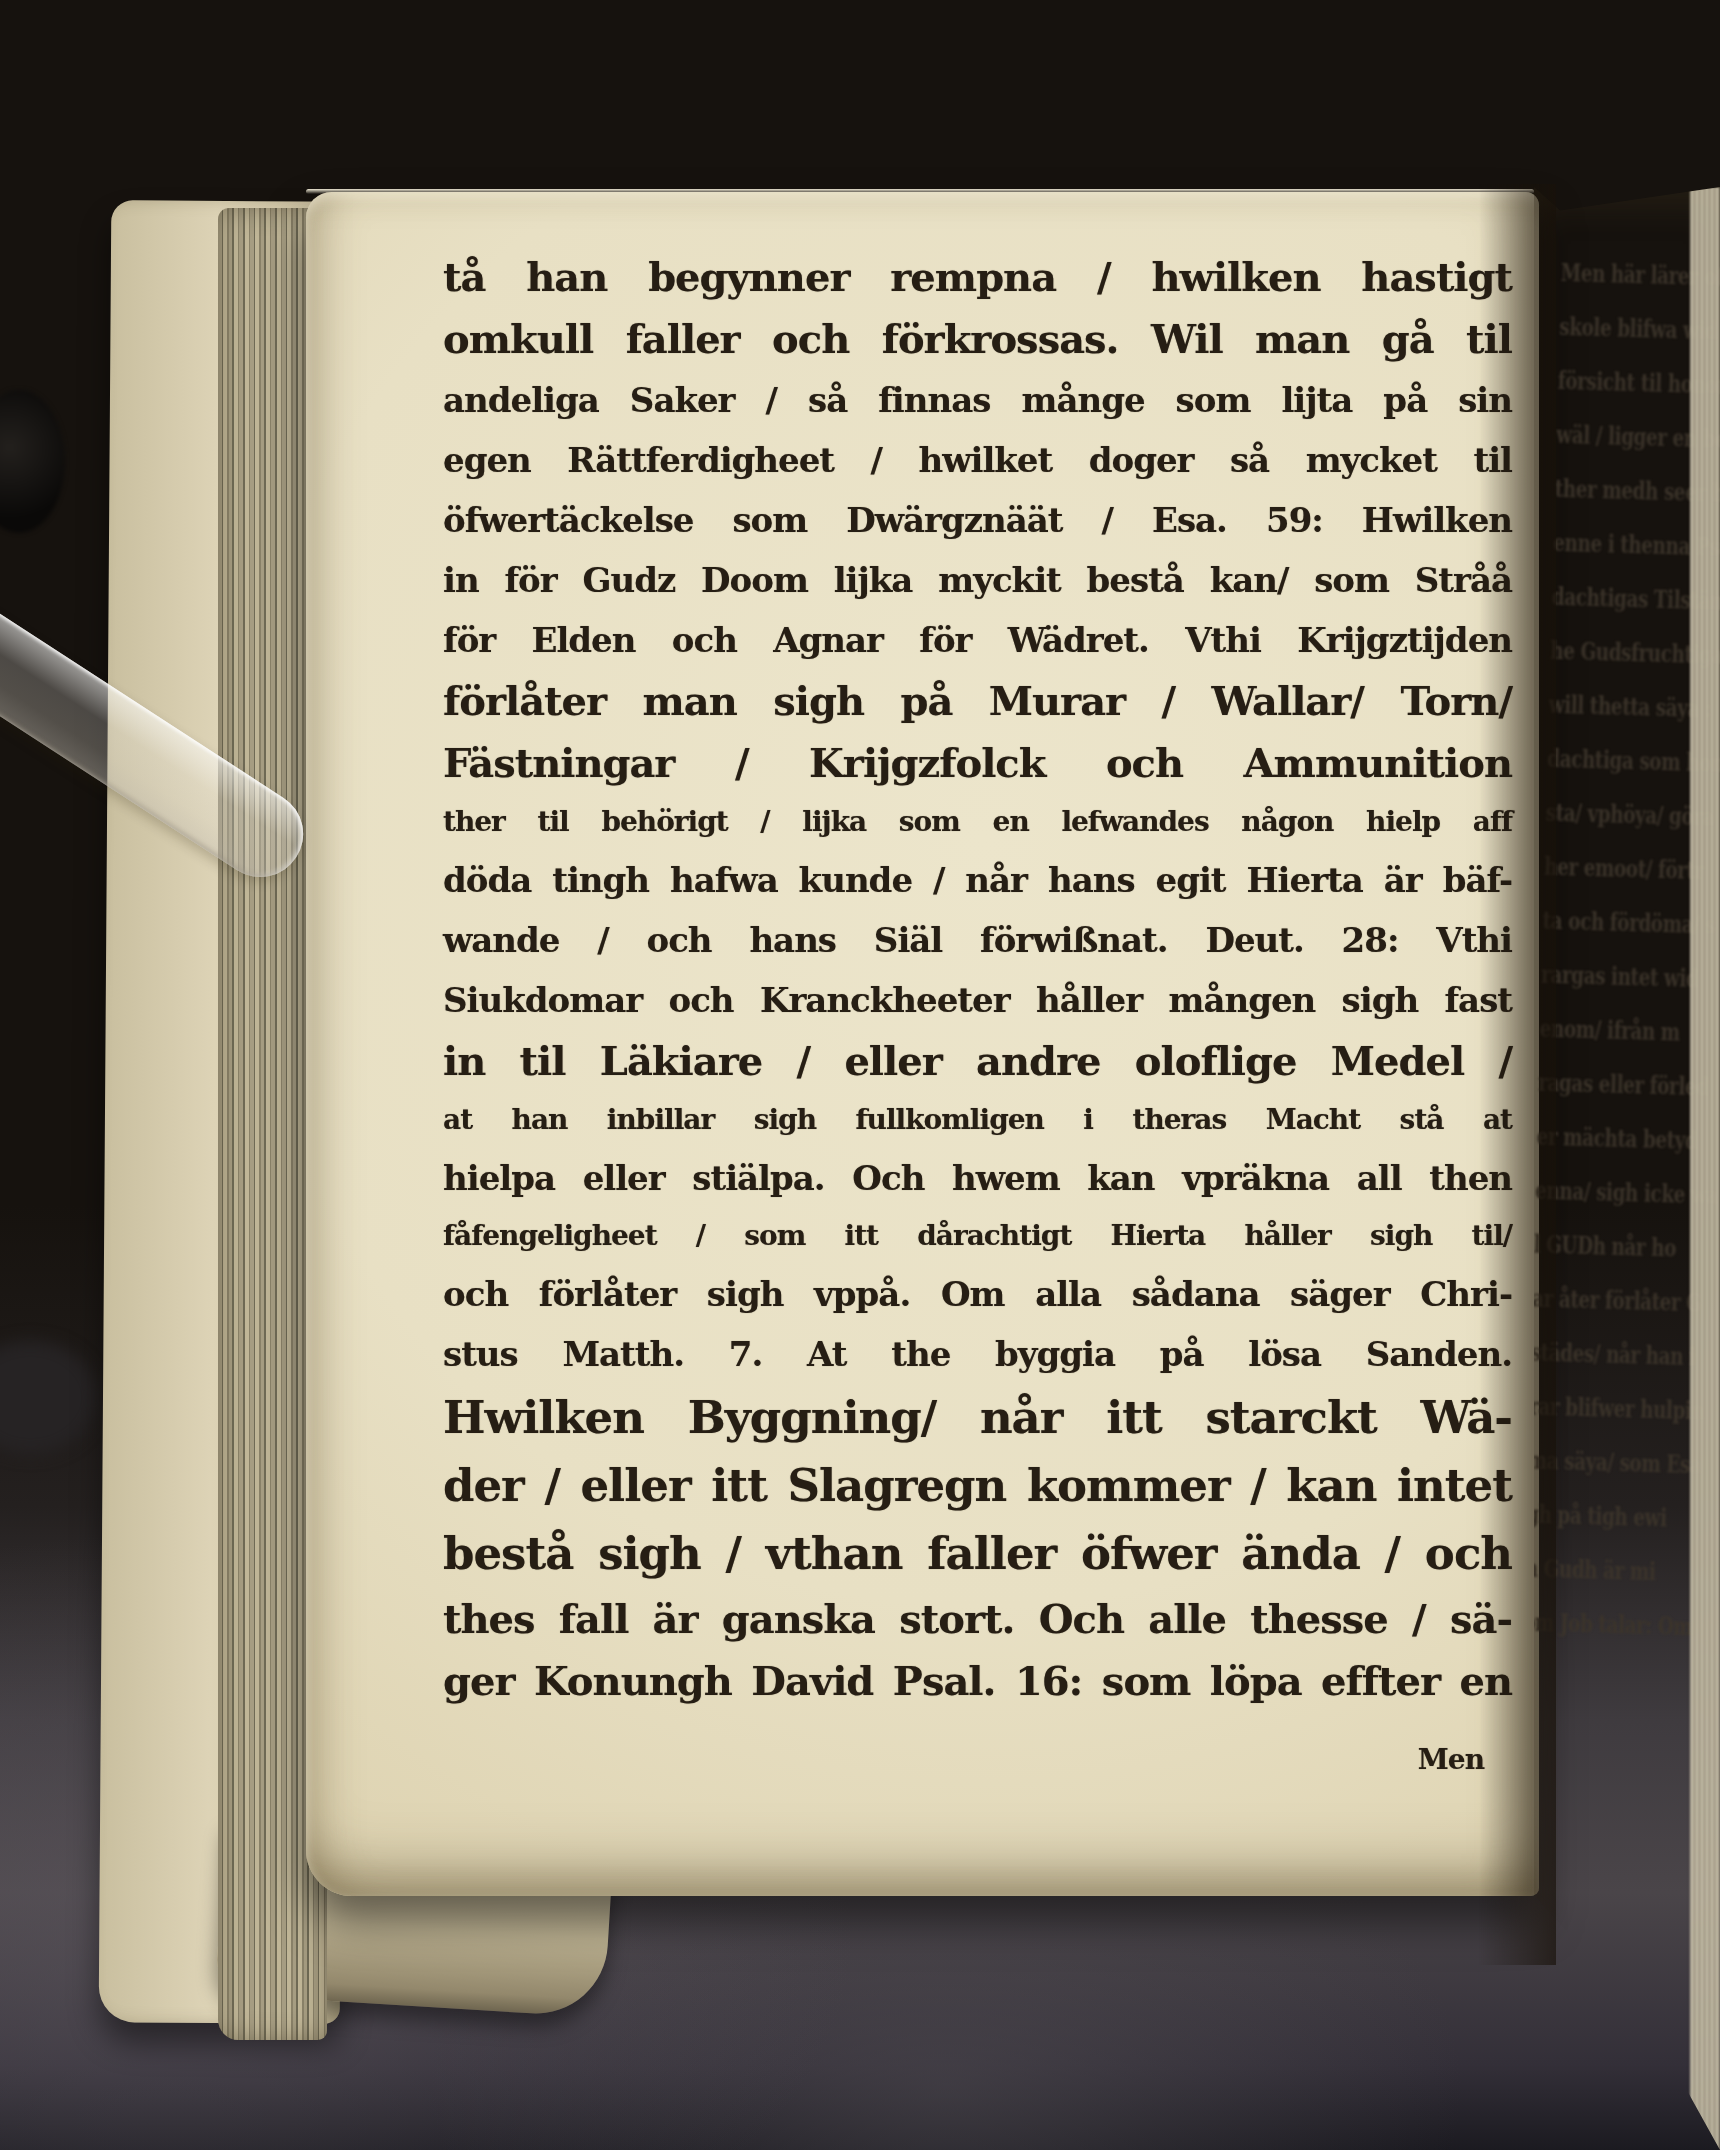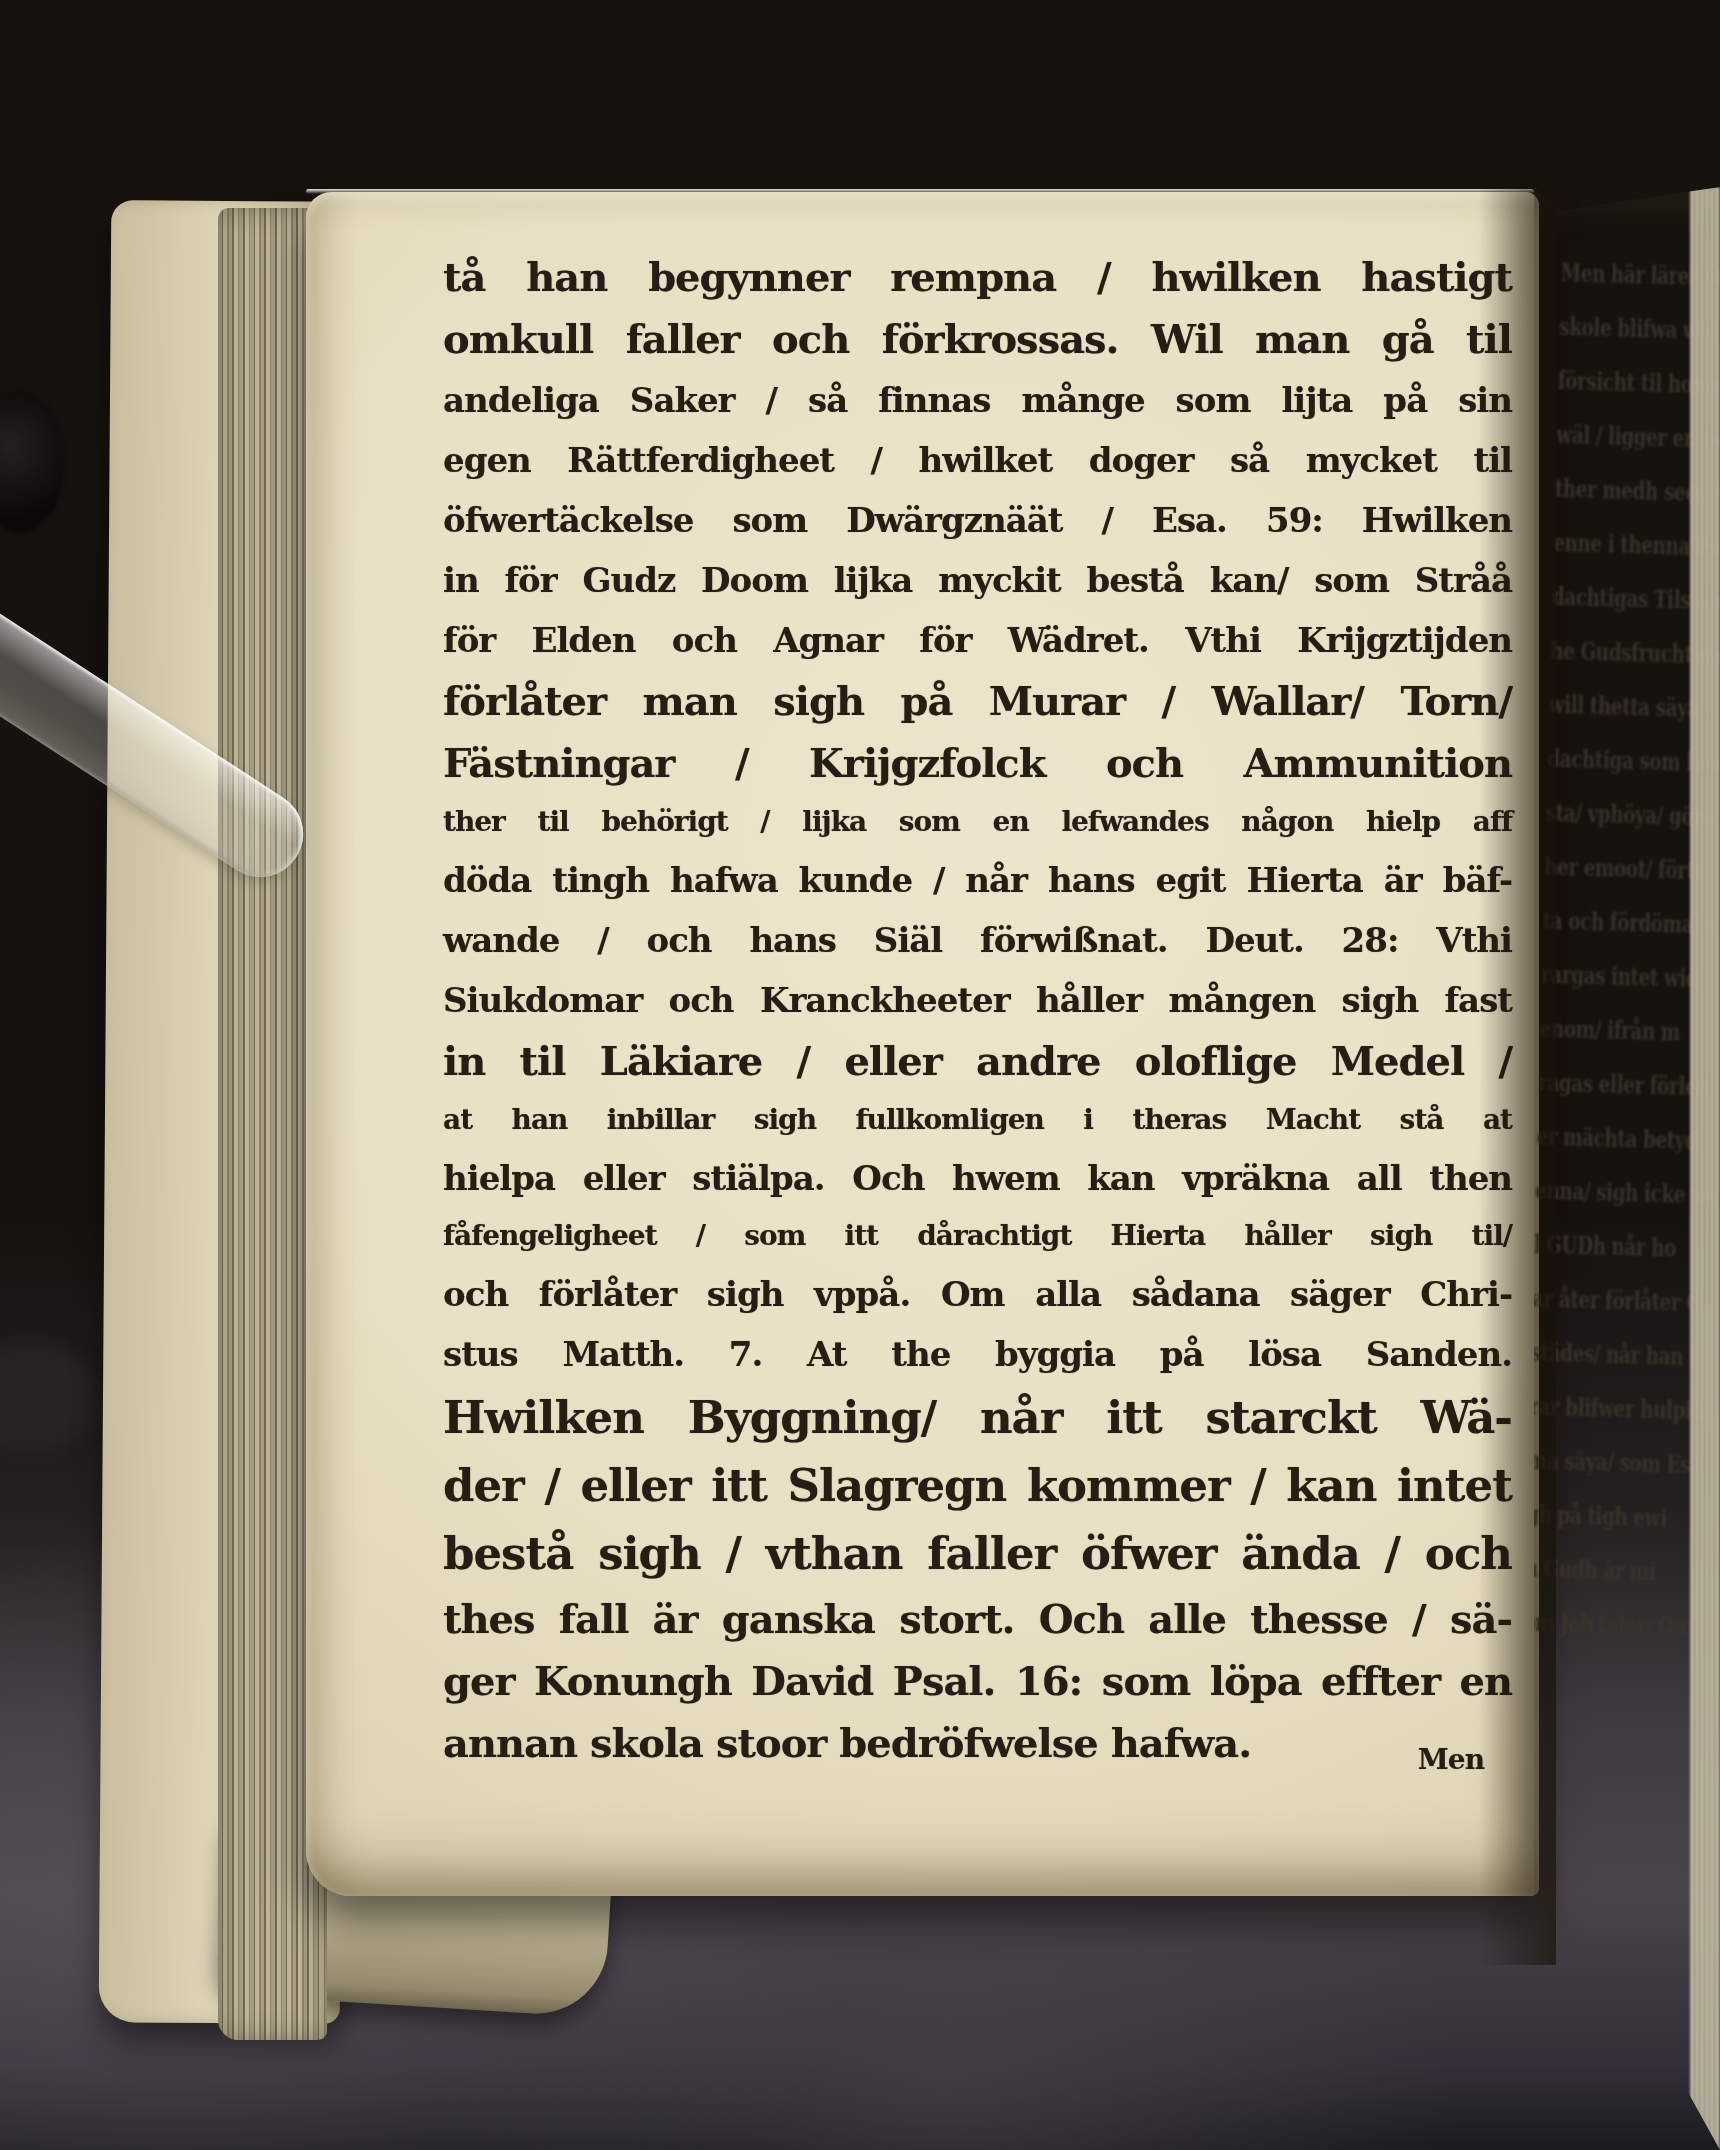--- a/index.html
+++ b/index.html
@@ -141,21 +141,20 @@
         <div class="ln s fill">at han inbillar sigh fullkomligen i theras Macht stå at</div>
         <div class="ln m fill">hielpa eller stiälpa.   Och hwem kan vpräkna all then</div>
         <div class="ln s fill">fåfengeligheet / som itt dårachtigt Hierta håller sigh til/</div>
         <div class="ln m fill">och förlåter sigh vppå.   Om alla sådana säger Chri-</div>
         <div class="ln m fill">stus Matth. 7.   At the byggia på lösa Sanden.</div>
         <div class="ln xl fill">Hwilken Byggning/   når itt starckt Wä-</div>
         <div class="ln xl fill">der / eller itt Slagregn kommer / kan intet</div>
         <div class="ln xl fill">bestå sigh / vthan faller öfwer ända / och</div>
         <div class="ln l fill">thes fall är ganska stort.   Och alle thesse / sä-</div>
         <div class="ln l fill">ger Konungh David Psal. 16:   som löpa effter en</div>
-        <div class="ln l">annan skola stoor bedröfwelse hafwa.</div>
       </div>
     <div class="catchword">Men</div>
   </div>
 
   <div class="strap"></div>
 
   <div class="recto">
     <div class="recto-text" id="recto-host">
         <div class="rl">Men här lärer oß</div>
         <div class="rl">skole blifwa wid</div>

